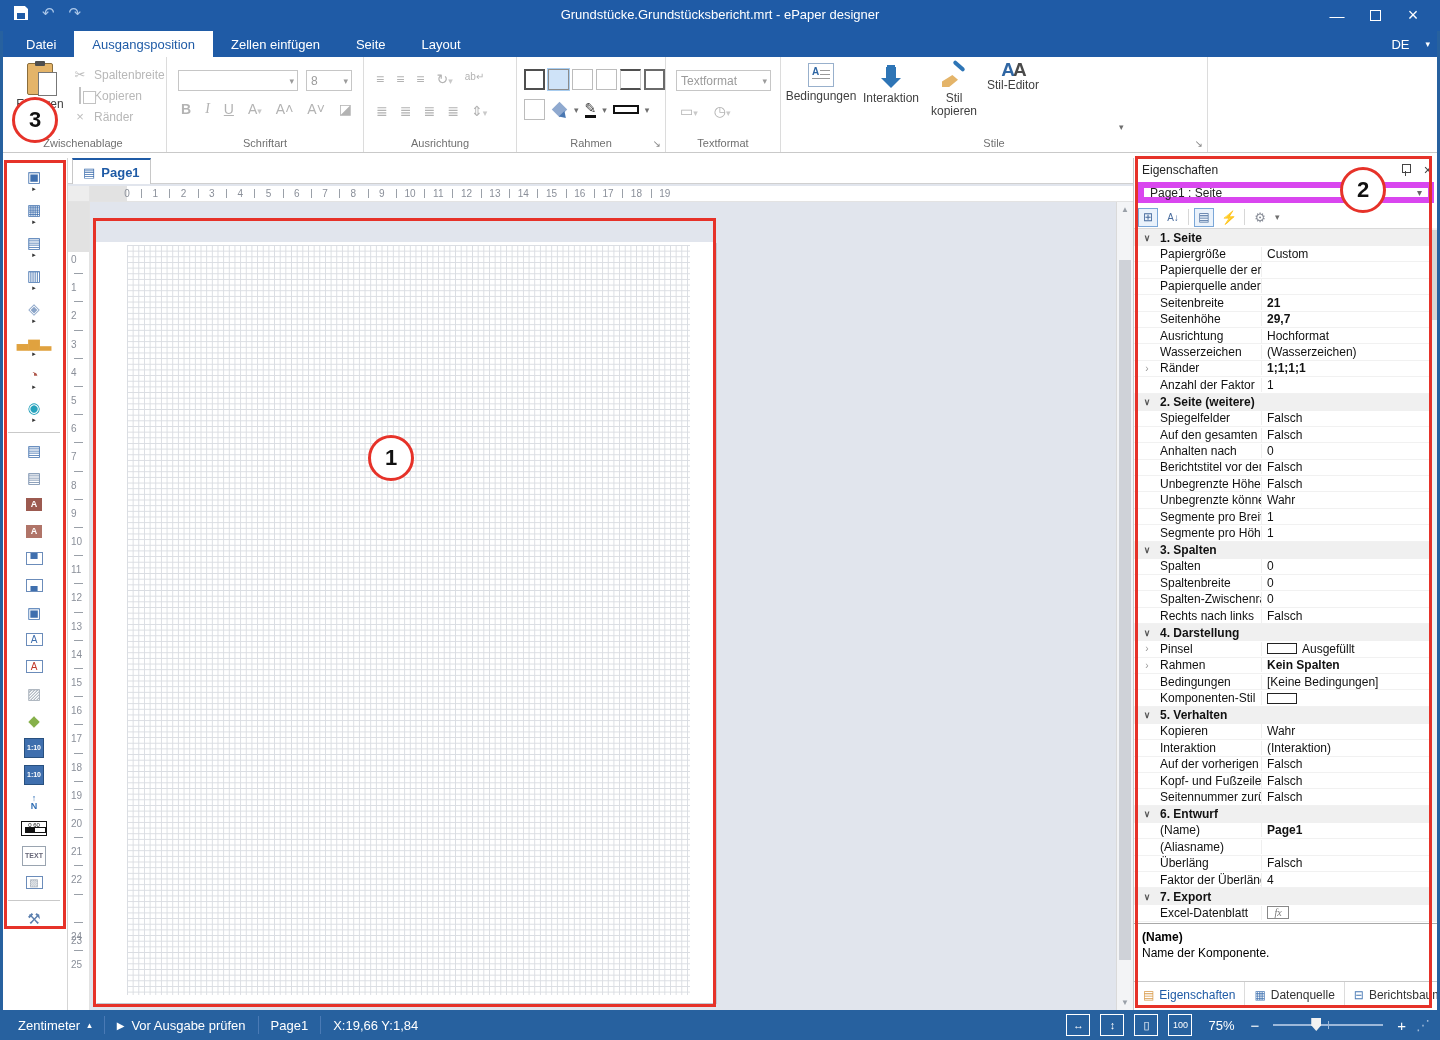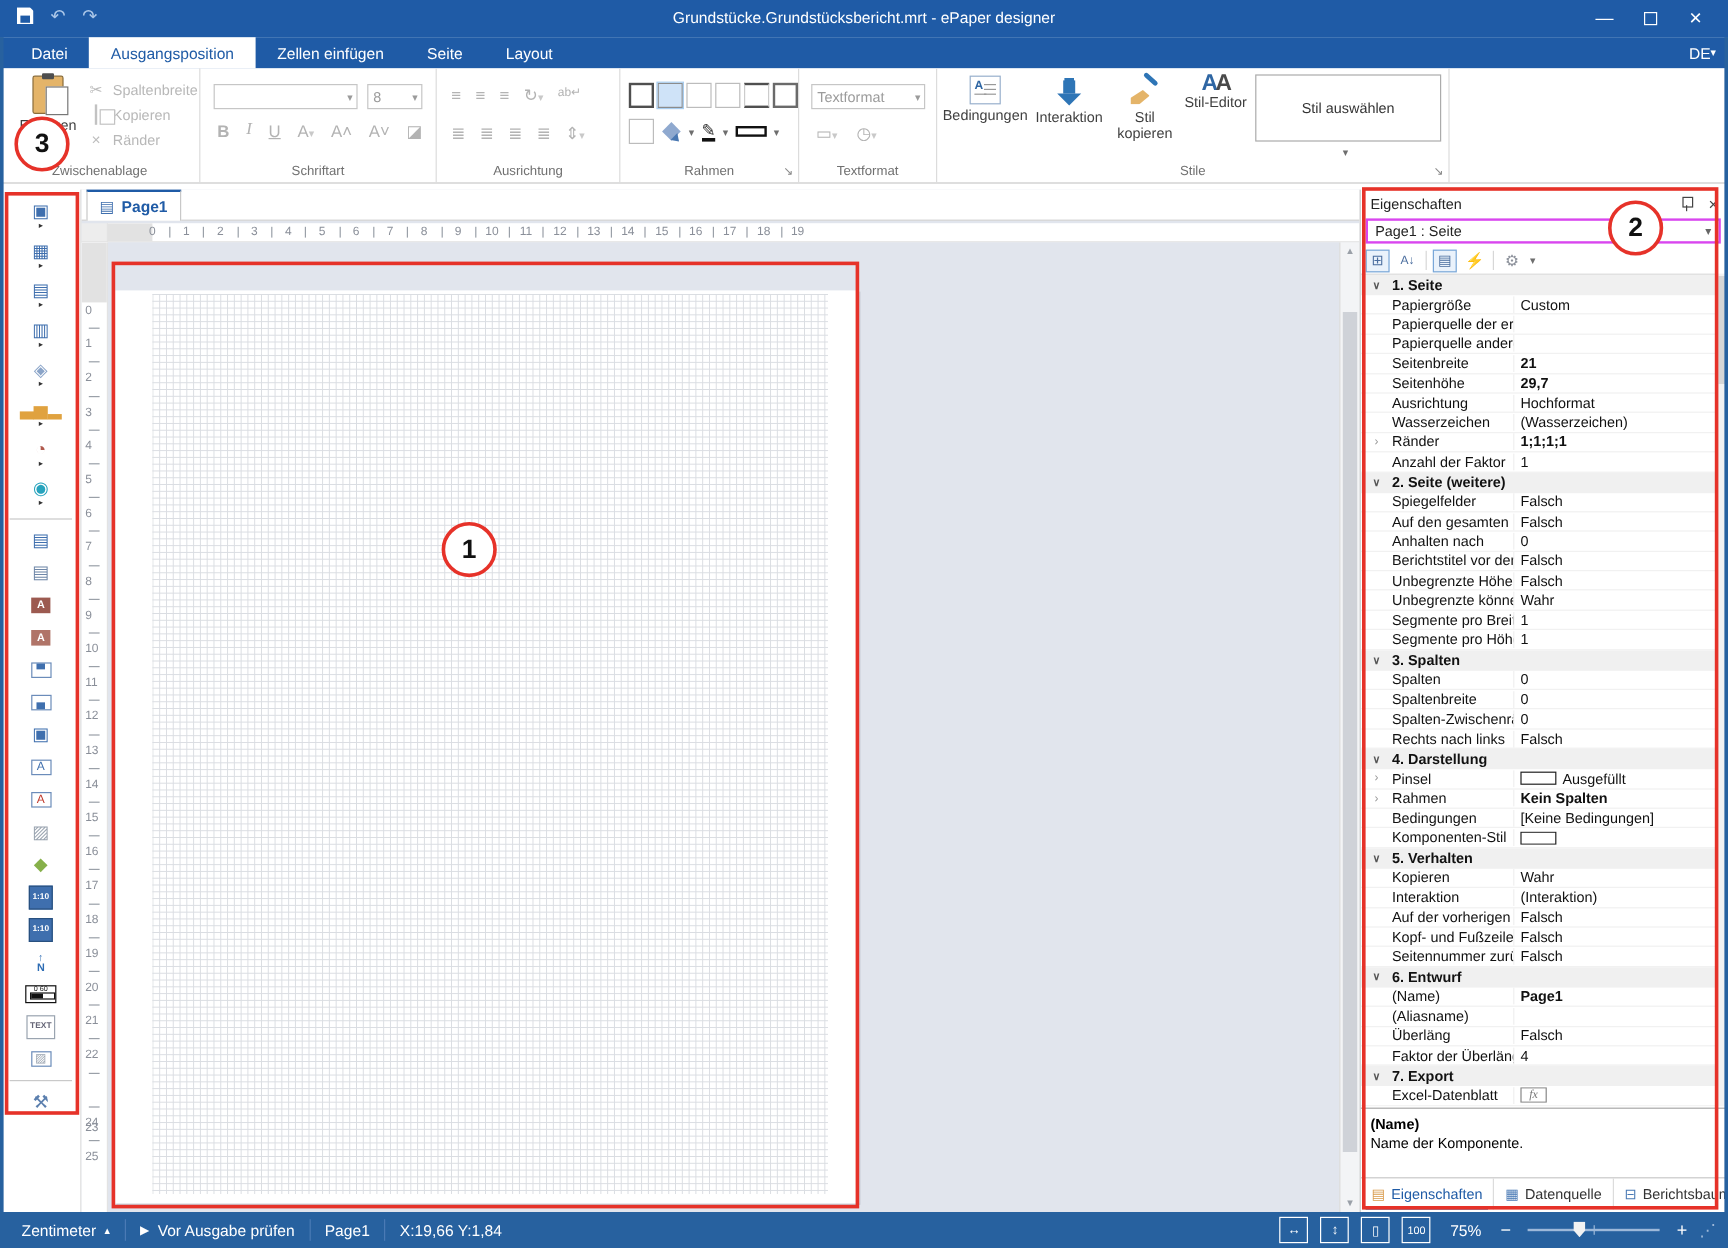--- a/index.html
+++ b/index.html
@@ -13,21 +13,21 @@
   .undo-redo { font-size:15px; color:#aac6e8; }
   .tb-title { position:absolute; left:0; right:0; top:0; height:31px; text-align:center; line-height:30px; font-size:13px; color:#fff; }
   .tb-ctrl { position:absolute; right:8px; top:0; display:flex; }
   .tb-btn { width:38px; height:30px; display:flex; align-items:center; justify-content:center; font-size:15px; color:#fff; }
   .tb-btn .sq { width:11px; height:11px; border:1.5px solid #fff; display:block; }
   
   .tabrow { position:absolute; left:0; top:31px; width:1440px; height:26px; background:#1f5ba6; display:flex; align-items:stretch; }
   .mtab { color:#fff; font-size:13px; padding:0 18px; display:flex; align-items:center; }
   .mtab.active { background:#fff; color:#1f5ba6; }
   .mtab.dark { background:#133f73;margin-top:36px; }
-  .lang { position:absolute; right:10px; top:31px; height:26px; display:flex; align-items:center; color:#fff; font-size:13px; gap:0; }
+  .lang { position:absolute; right:10px; top:31px; height:26px; display:flex; align-items:center; color:#fff; font-size:13px; gap:16px; }
   
   .ribbon { position:absolute; left:0; top:57px; width:1440px; height:96px; background:#fff; border-bottom:1px solid #c9c9c9; }
   .rgroup { position:absolute; top:0; height:95px; border-right:1px solid #dcdcdc; }
   .rg-label { position:absolute; left:0; right:0; bottom:3px; text-align:center; font-size:11px; color:#707070; }
   .launcher { position:absolute; right:4px; bottom:3px; font-size:10px; color:#8a8a8a; }
   .bigbtn { position:absolute; display:flex; flex-direction:column; align-items:center; gap:3px; font-size:12px; color:#3f3f3f; text-align:center; line-height:13px; }
   .smallrow { display:flex; align-items:center; gap:6px; font-size:12px; color:#b8b8b8; height:21px; }
   .gicon { font-size:13px; color:#bdbdbd; width:16px; text-align:center; }
   .copy-ic { width:11px; height:11px; border:1px solid #c2c2c2; position:relative; }
   .copy-ic:after { content:""; position:absolute; left:3px; top:3px; width:11px; height:11px; border:1px solid #c2c2c2; background:#fff; }
@@ -102,21 +102,21 @@
   .vs-arrow { position:absolute; left:0; width:16px; text-align:center; font-size:8px; color:#9aa0a8; }
   .vs-thumb { position:absolute; left:2px; width:12px; top:58px; height:700px; background:#cfd2d8; }
   
   .props { position:absolute; left:1133px; top:158px; width:307px; height:852px; background:#fff; border-left:1px solid #c8c8c8; font-size:12px; }
   .pr-head { position:absolute; left:0; top:0; right:0; height:23px; display:flex; align-items:center; padding:0 8px; color:#222; font-size:12px; }
   .pr-head .sp { flex:1; }
   .pin-icon { width:12px; height:14px; position:relative; margin-right:12px; }
   .pin-icon:before { content:""; position:absolute; left:2px; top:1px; width:7px; height:7px; border:1.5px solid #444; }
   .pin-icon:after { content:""; position:absolute; left:5px; top:8px; width:1.5px; height:5px; background:#444; }
   .pr-close { color:#444; font-size:14px; line-height:12px; }
-  .pr-selector { position:absolute; left:4px; right:6px; top:24px; height:21px; border:2px solid #d946ef; background:#fff; display:flex; align-items:center; padding:0 6px; color:#222; }
+  .pr-selector { position:absolute; left:4px; right:6px; top:24px; height:21px; border:6px solid #d946ef; background:#fff; display:flex; align-items:center; padding:0 6px; color:#222; }
   .pr-selector .arr { margin-left:auto; color:#666; font-size:10px; }
   .pr-toolbar { position:absolute; left:4px; top:48px; height:22px; display:flex; align-items:center; gap:5px; }
   .pt-ic { width:20px; height:19px; display:flex; align-items:center; justify-content:center; font-size:12px; color:#4a6d9e; }
   .pt-ic.boxed { border:1px solid #7aa7d8; background:#eaf2fb; }
   .pt-sep { width:1px; height:16px; background:#d7d7d7; }
   .pt-bolt { color:#e8a33d; font-size:13px; }
   .pt-gear { color:#8a8f99; font-size:13px; }
   .pr-grid { position:absolute; left:0; top:70px; right:10px; height:694px; overflow:hidden; border-top:1px solid #d9d9d9; }
   .pr-gridsb { position:absolute; right:0; top:70px; width:10px; height:694px; background:#f2f2f2; border-left:1px solid #e0e0e0; }
   .pr-gridsb .th { position:absolute; left:1px; width:8px; top:2px; height:90px; background:#d6d6d6; }
@@ -291,21 +291,20 @@
       <span>Interaktion</span>
     </div>
     <div class="bigbtn" style="left:145px; top:6px; width:56px;">
       <span class="ic-brush"></span>
       <span>Stil kopieren</span>
     </div>
     <div class="bigbtn" style="left:202px; top:6px; width:60px;">
       <span class="ic-aa">A<span>A</span></span>
       <span>Stil-Editor</span>
     </div>
-    <div class="stylebox">Stil auswählen</div>
     <div class="darr" style="position:absolute; left:338px; top:65px;">▾</div>
     <div class="rg-label">Stile</div>
     <span class="launcher">↘</span>
   </div>
 </div>
 
 <div class="toolbox" id="toolbox">
     <div class="lt-item witharrow">
       <span class="lt-glyph" style="color: rgb(63, 111, 174);">▣</span>
       <span class="lt-arrow">▸</span>

